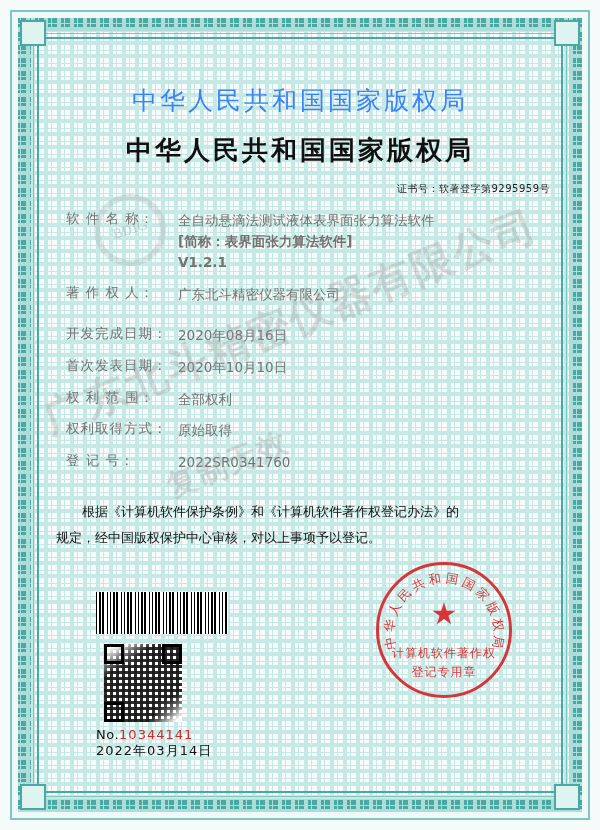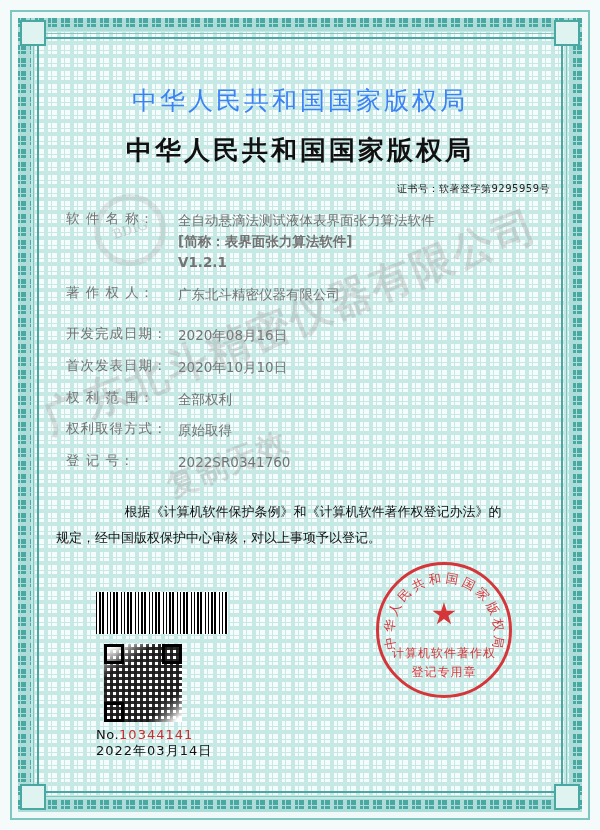--- a/index.html
+++ b/index.html
@@ -153,21 +153,21 @@
 
   
   .legal {
     margin: 26px 12px 0 12px;
     font-size: 13px;
     line-height: 2.0;
     color: #111;
     text-align: left;
   }
   .legal p { margin: 0; }
-  .legal .indent { text-indent: 26px; text-align: center; }
+  .legal .indent { text-indent: 26px; }
 
   
   .codes {
     position: absolute;
     left: 52px; top: 548px;
   }
   .barcode {
     width: 132px; height: 42px;
     background:
       repeating-linear-gradient(90deg,

